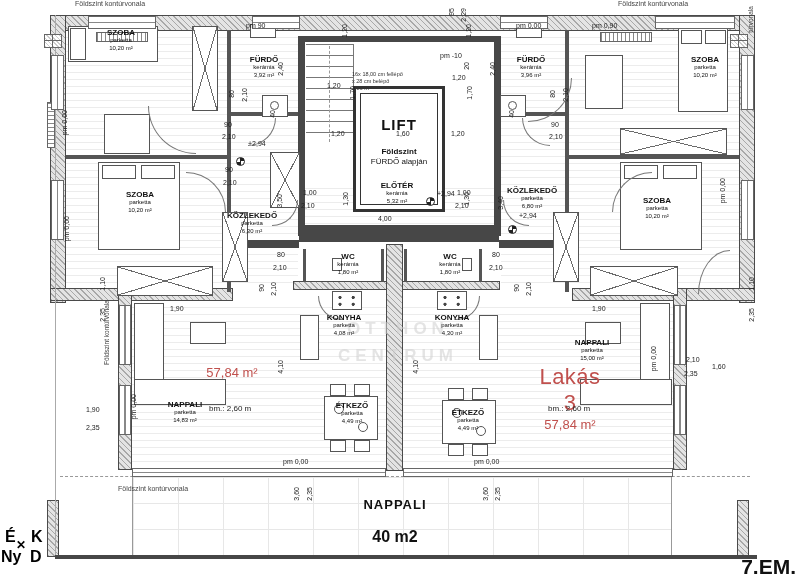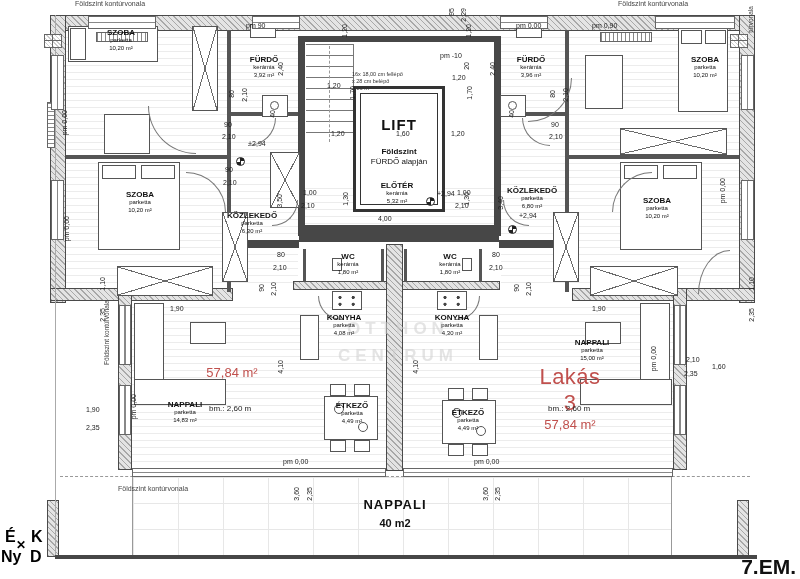--- a/index.html
+++ b/index.html
@@ -63,21 +63,21 @@
   .rn{font-size:8px;font-weight:bold;white-space:nowrap;}
   .rs{font-size:6px;white-space:nowrap;}
   .note{position:absolute;font-size:5.5px;line-height:1.2;color:#333;z-index:7;white-space:nowrap;}
   .contour{position:absolute;font-size:7px;color:#444;z-index:7;white-space:nowrap;}
   .apt{position:absolute;text-align:center;z-index:7;color:var(--red,#c0504d);}
   .apt-name{font-size:22px;letter-spacing:.5px;}
   .apt-area{font-size:13px;margin-top:1px;}
   .ceil{position:absolute;font-size:8px;color:#222;z-index:7;white-space:nowrap;}
   .terasz{position:absolute;left:345px;top:497px;width:100px;text-align:center;z-index:7;}
   .terasz-n{font-size:13px;font-weight:bold;letter-spacing:1px;}
-  .terasz-a{font-size:11px;font-weight:bold;margin-top:5px;}
+  .terasz-a{font-size:16px;font-weight:bold;margin-top:16px;}
   .eml{position:absolute;right:4px;bottom:0px;font-size:21px;font-weight:bold;z-index:8;}
   .cmp{position:absolute;font-size:16px;font-weight:bold;z-index:8;color:#000;}
   .wm{position:absolute;z-index:6;color:#cfcfcf;opacity:.55;pointer-events:none;}
   .wm-mono{font-size:115px;font-weight:bold;line-height:.9;}
   .wm-word{width:120px;text-align:center;font-size:17px;font-weight:bold;letter-spacing:5px;}
 </style>
 </head>
 <body>
 
 <div class="plan">

